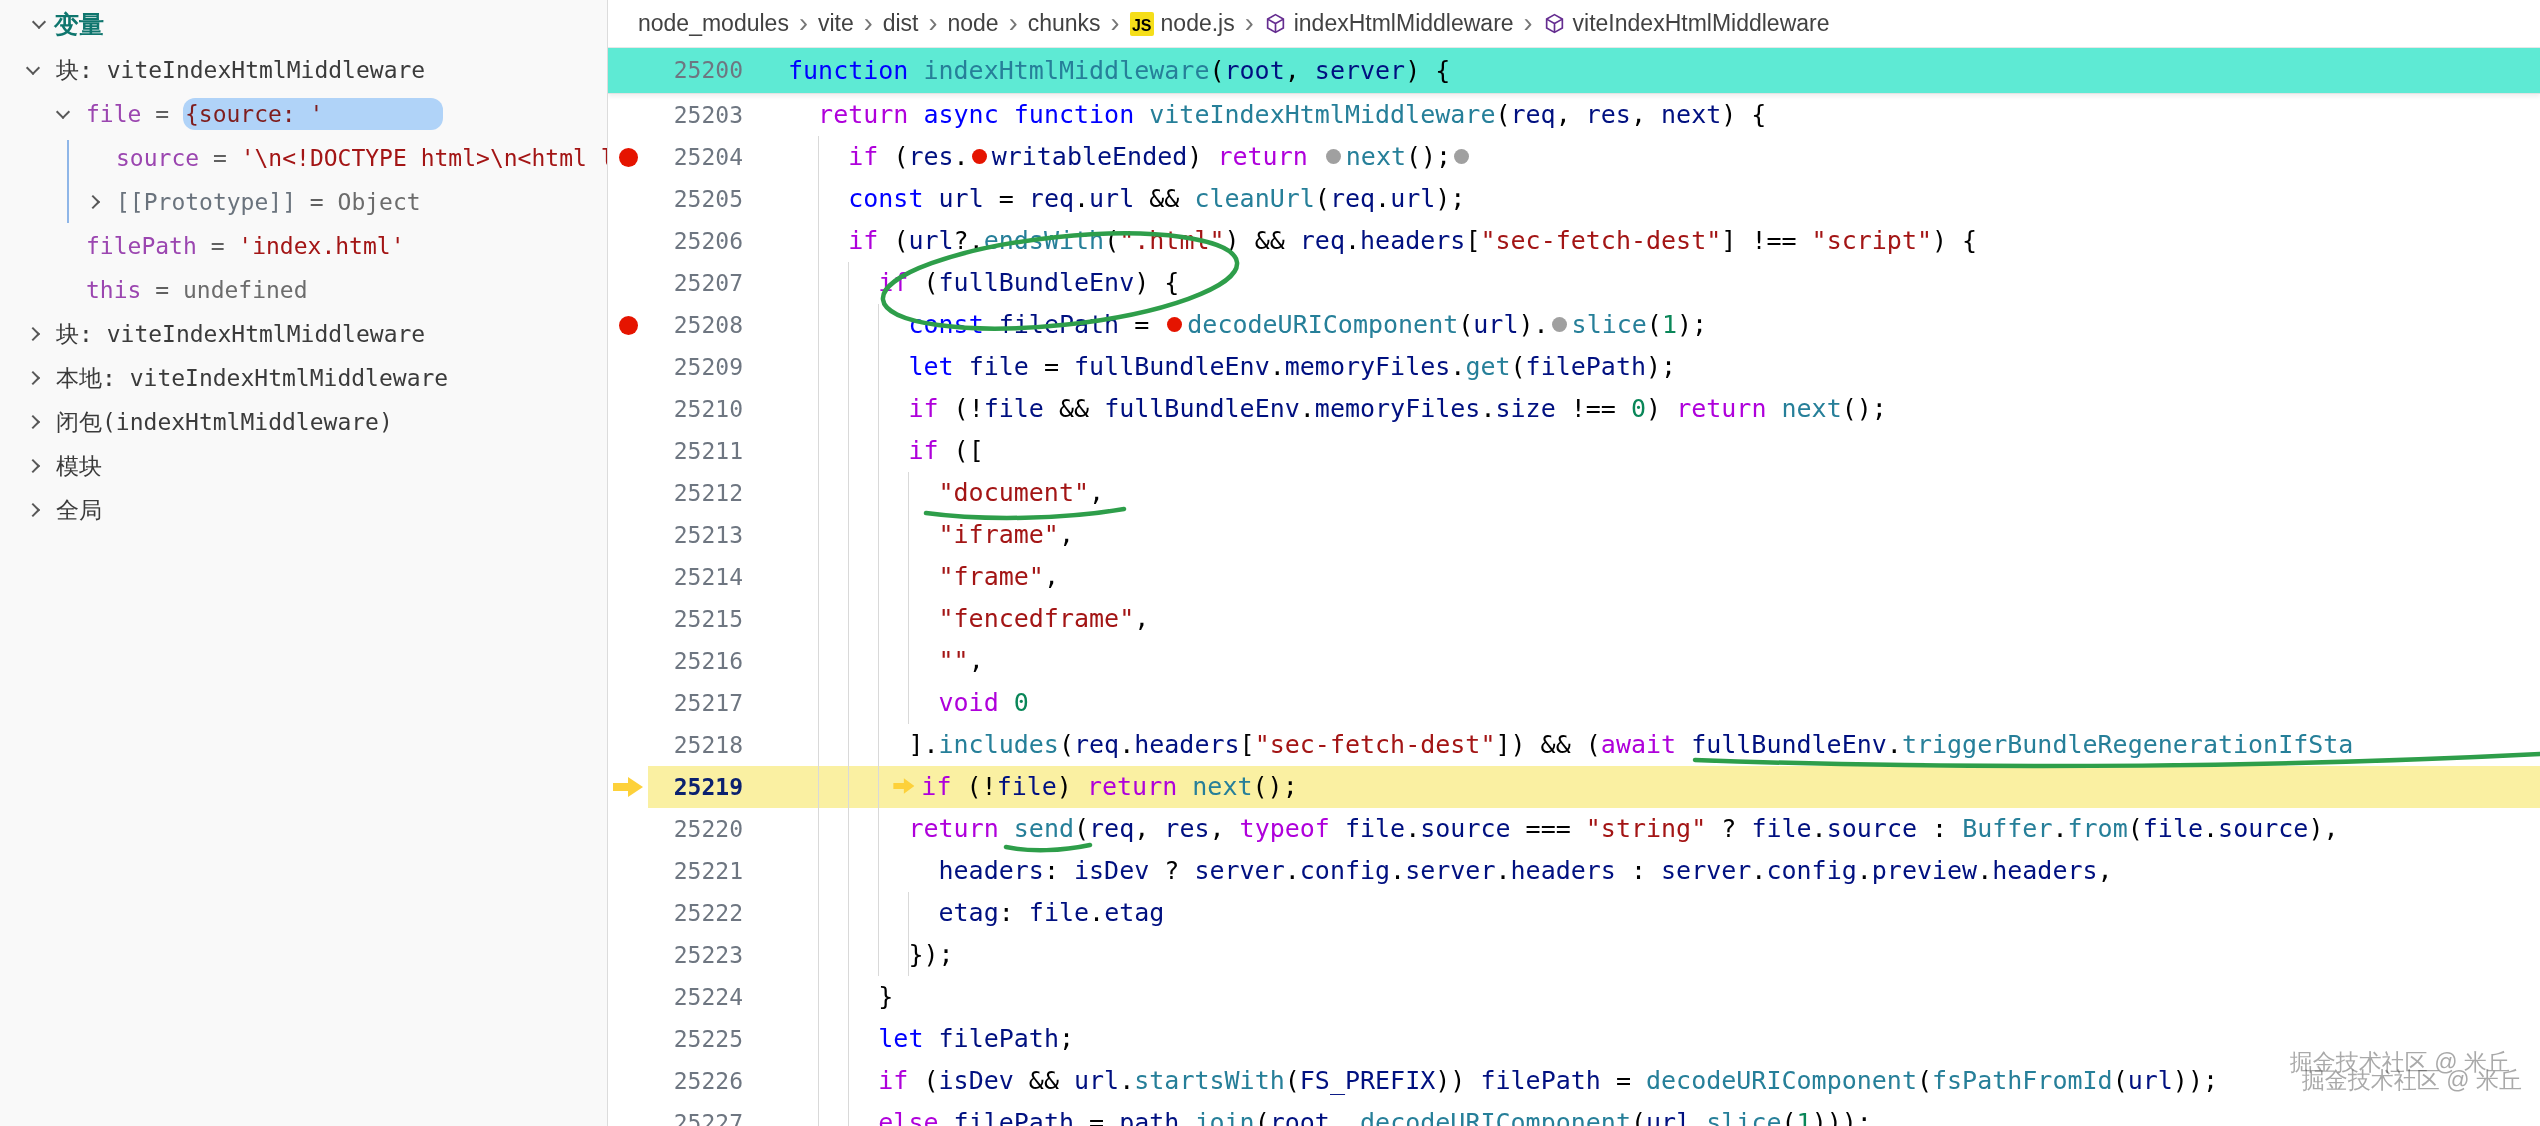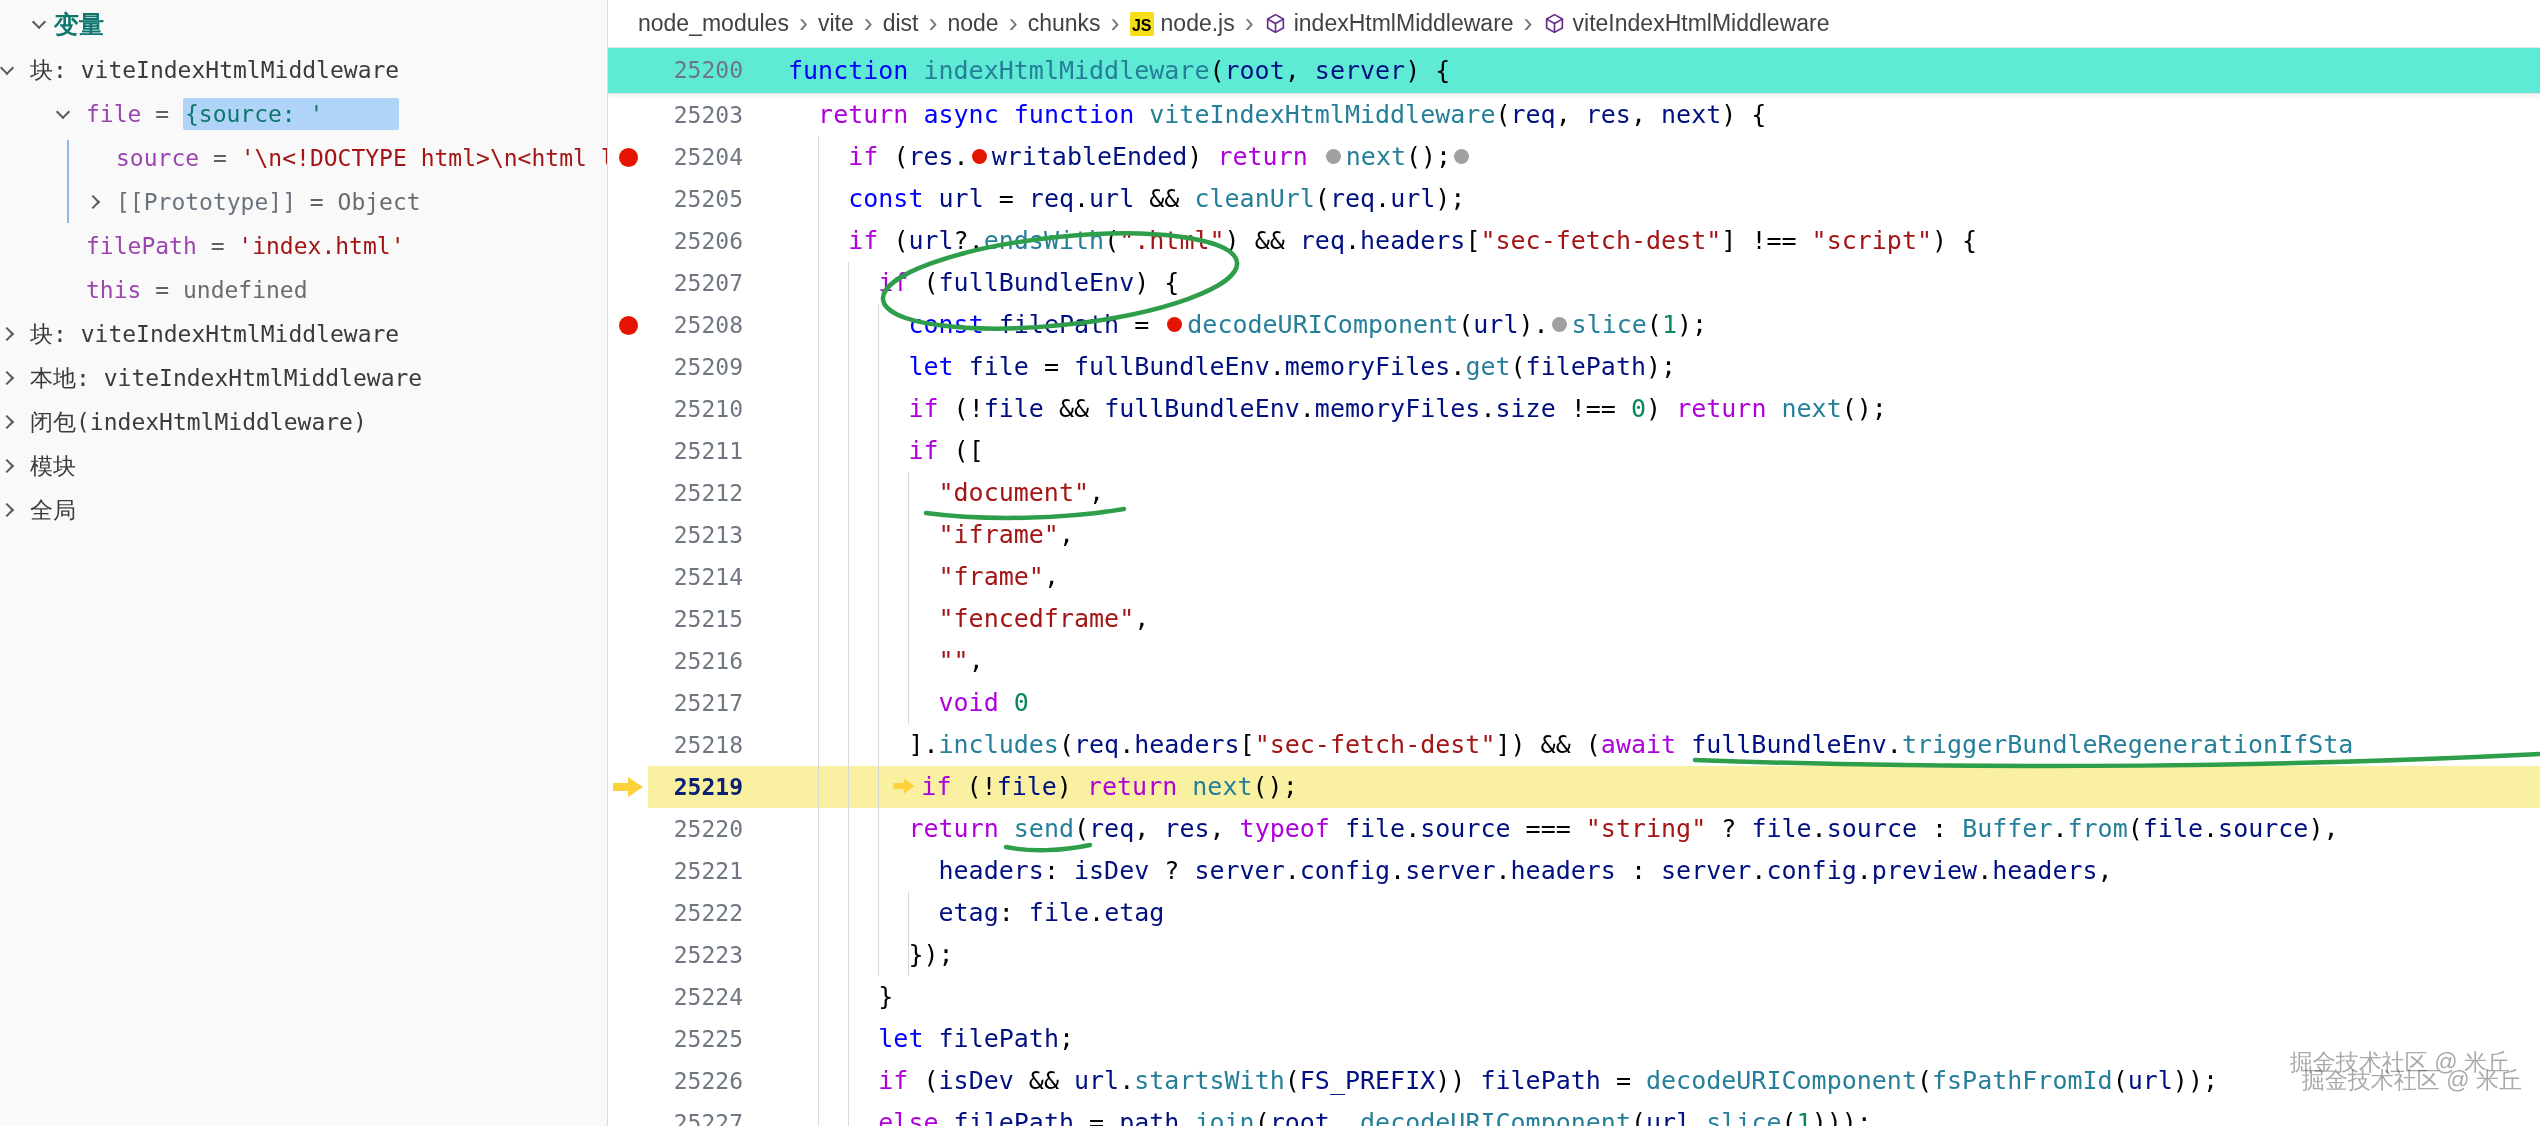--- a/index.html
+++ b/index.html
@@ -7,29 +7,29 @@
               font-family:"Liberation Sans","DejaVu Sans",sans-serif; }
   .app { display:flex; width:100%; height:100%; position:relative; }
 
   
   .sidebar { width:608px; height:100%; background:#f9f9f9; border-right:1px solid #dcdcdc;
              position:relative; overflow:hidden; flex:none; }
   .side-header { height:48px; display:flex; align-items:center; gap:10px; padding-left:32px;
                  font-size:25px; font-weight:600; color:#0f766e; }
   .tree-row { height:44px; display:flex; align-items:center; white-space:nowrap; overflow:hidden;
               font-family:"DejaVu Sans Mono",monospace; font-size:23px; color:#3b3b3b; }
-  .tree-row.lvl1 { } .tree-row.lvl2 { padding-left:56px; } .tree-row.lvl3 { padding-left:86px; }
+  .tree-row.lvl1 { padding-left:26px; } .tree-row.lvl2 { padding-left:56px; } .tree-row.lvl3 { padding-left:86px; }
   .chev-box { width:30px; flex:none; display:flex; align-items:center; }
   .chev { display:inline-block; width:10px; height:10px; border-right:2.4px solid #585858;
           border-bottom:2.4px solid #585858; transform:rotate(-45deg); margin-left:2px; }
   .chev.down { transform:rotate(45deg); margin-top:-4px; }
   .row-text { white-space:pre; }
   .sg-scope{color:#3b3b3b} .sg-name{color:#9b46b0} .sg-eq{color:#616161}
   .sg-str{color:#a31515} .sg-val{color:#6c6c6c} .sg-proto{color:#6a737d}
-  .sg-sel{ background:#b0d3f8; color:#0f766e; padding:3px 76px 3px 2px; border-radius:2px; }
+  .sg-sel{ background:#b0d3f8; color:#7f1d1d; padding:3px 120px 3px 2px; border-radius:12px; }
   .tree-guide { position:absolute; left:67px; top:140px; height:83px; width:2px;
                 background:#8fb6e8; pointer-events:none; }
 
   
   .editor { flex:1; height:100%; background:#fff; position:relative; overflow:hidden; }
   .breadcrumb { height:48px; display:flex; align-items:center; padding-left:30px; gap:9px;
                 font-size:23px; color:#424242; border-bottom:1px solid #e7e7e7;text-align:center; }
   .bc-item { display:inline-flex; align-items:center; gap:7px; cursor:pointer; }
   .bc-sep { color:#767676; font-size:27px; margin:0 1px; line-height:1; }
   .js-icon { width:24px; height:24px; background:#f5de19; color:#000; font-weight:bold;

